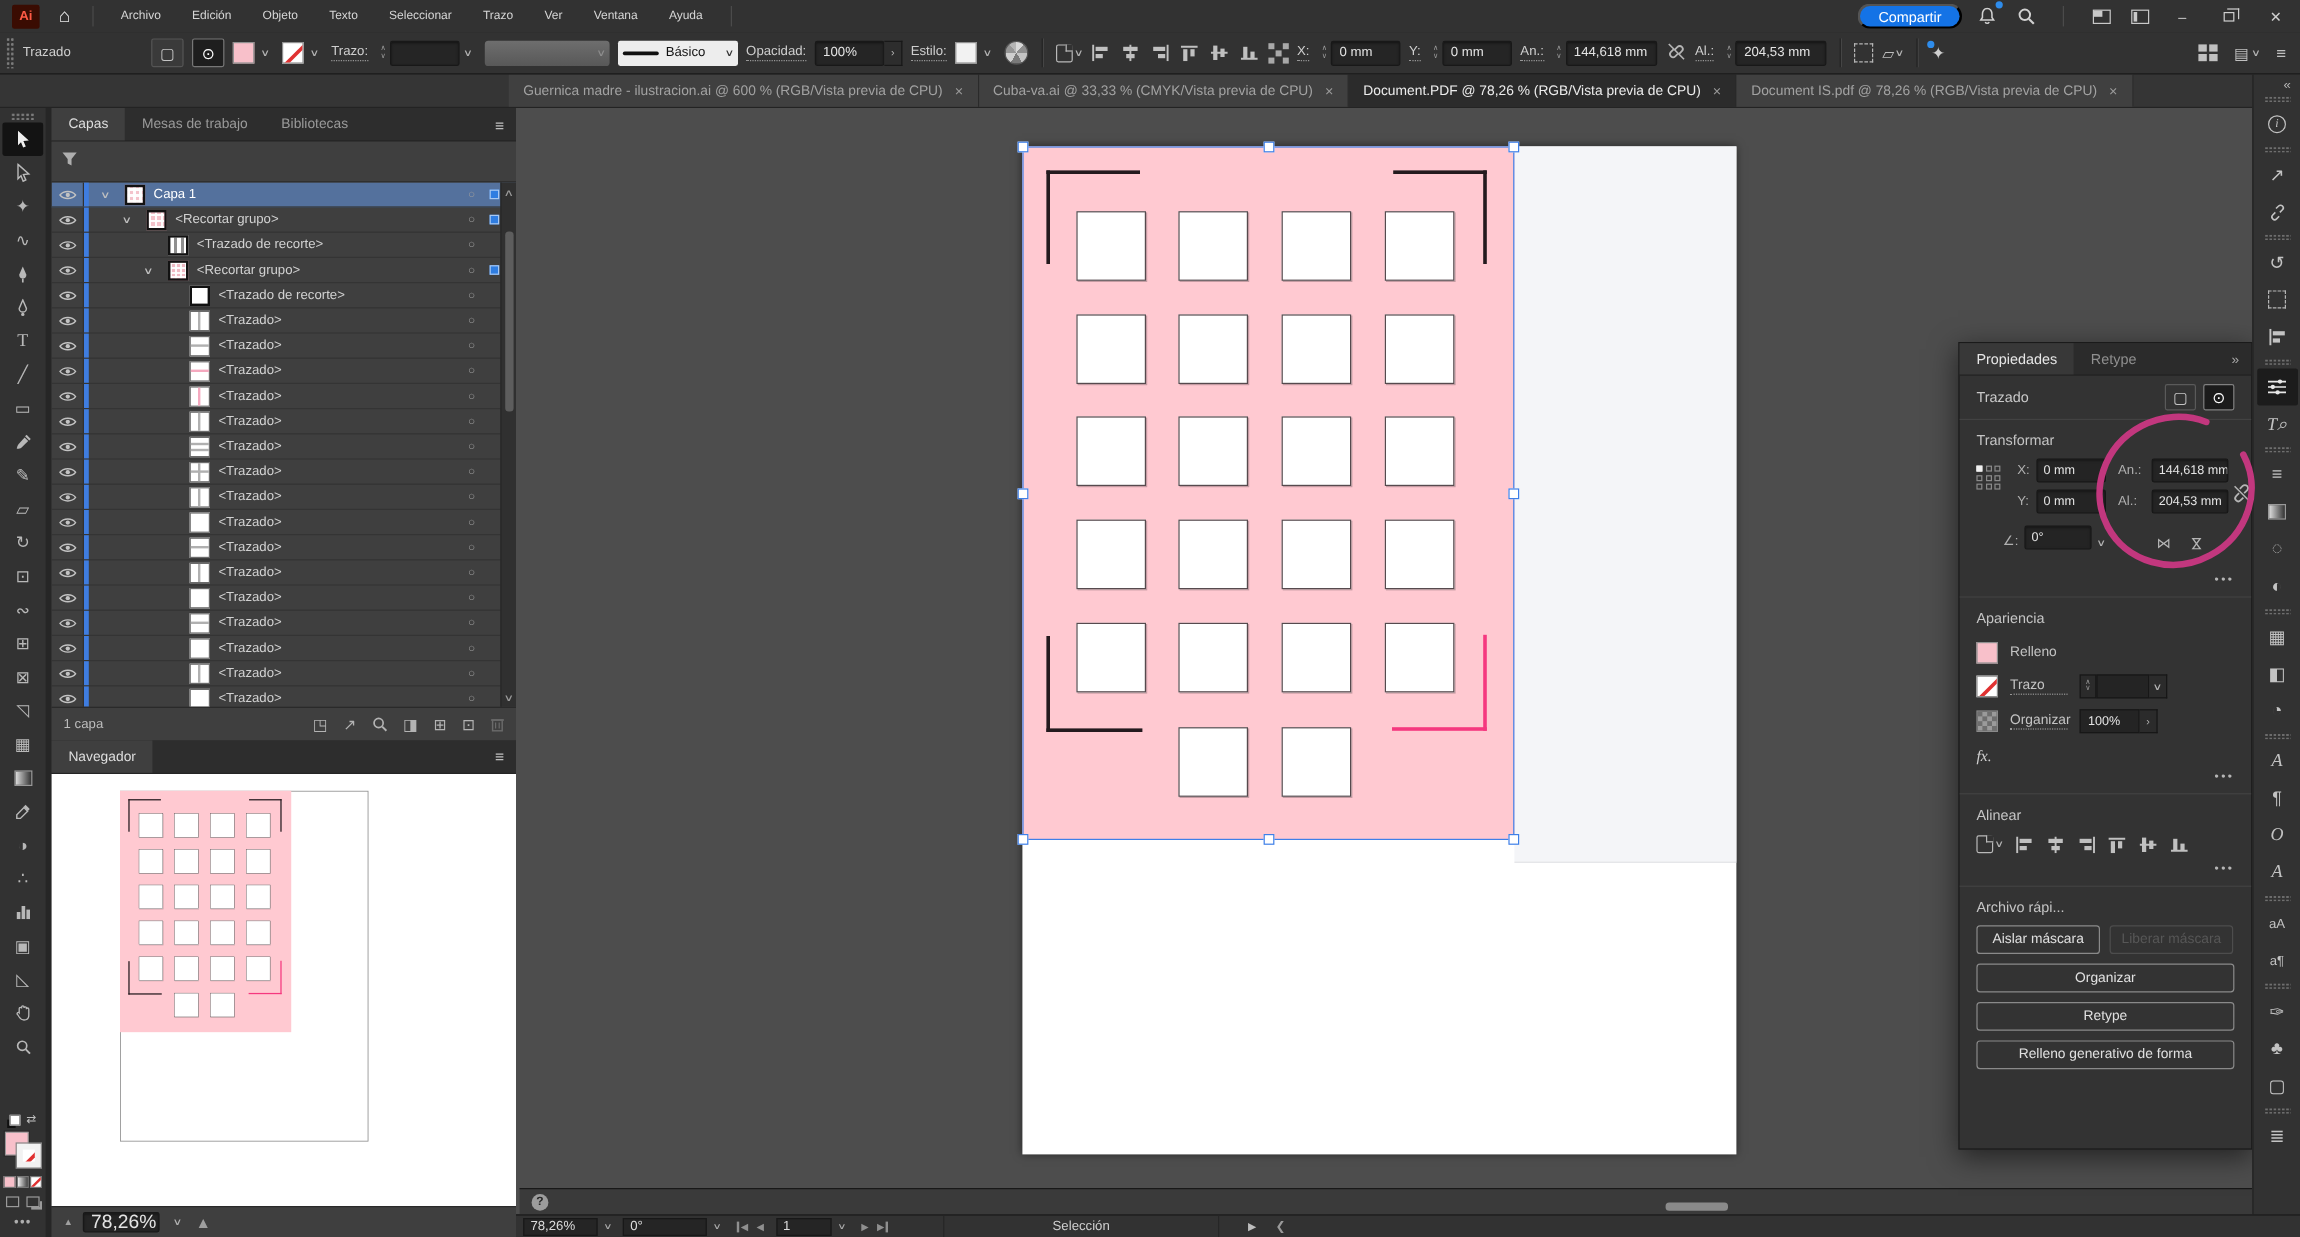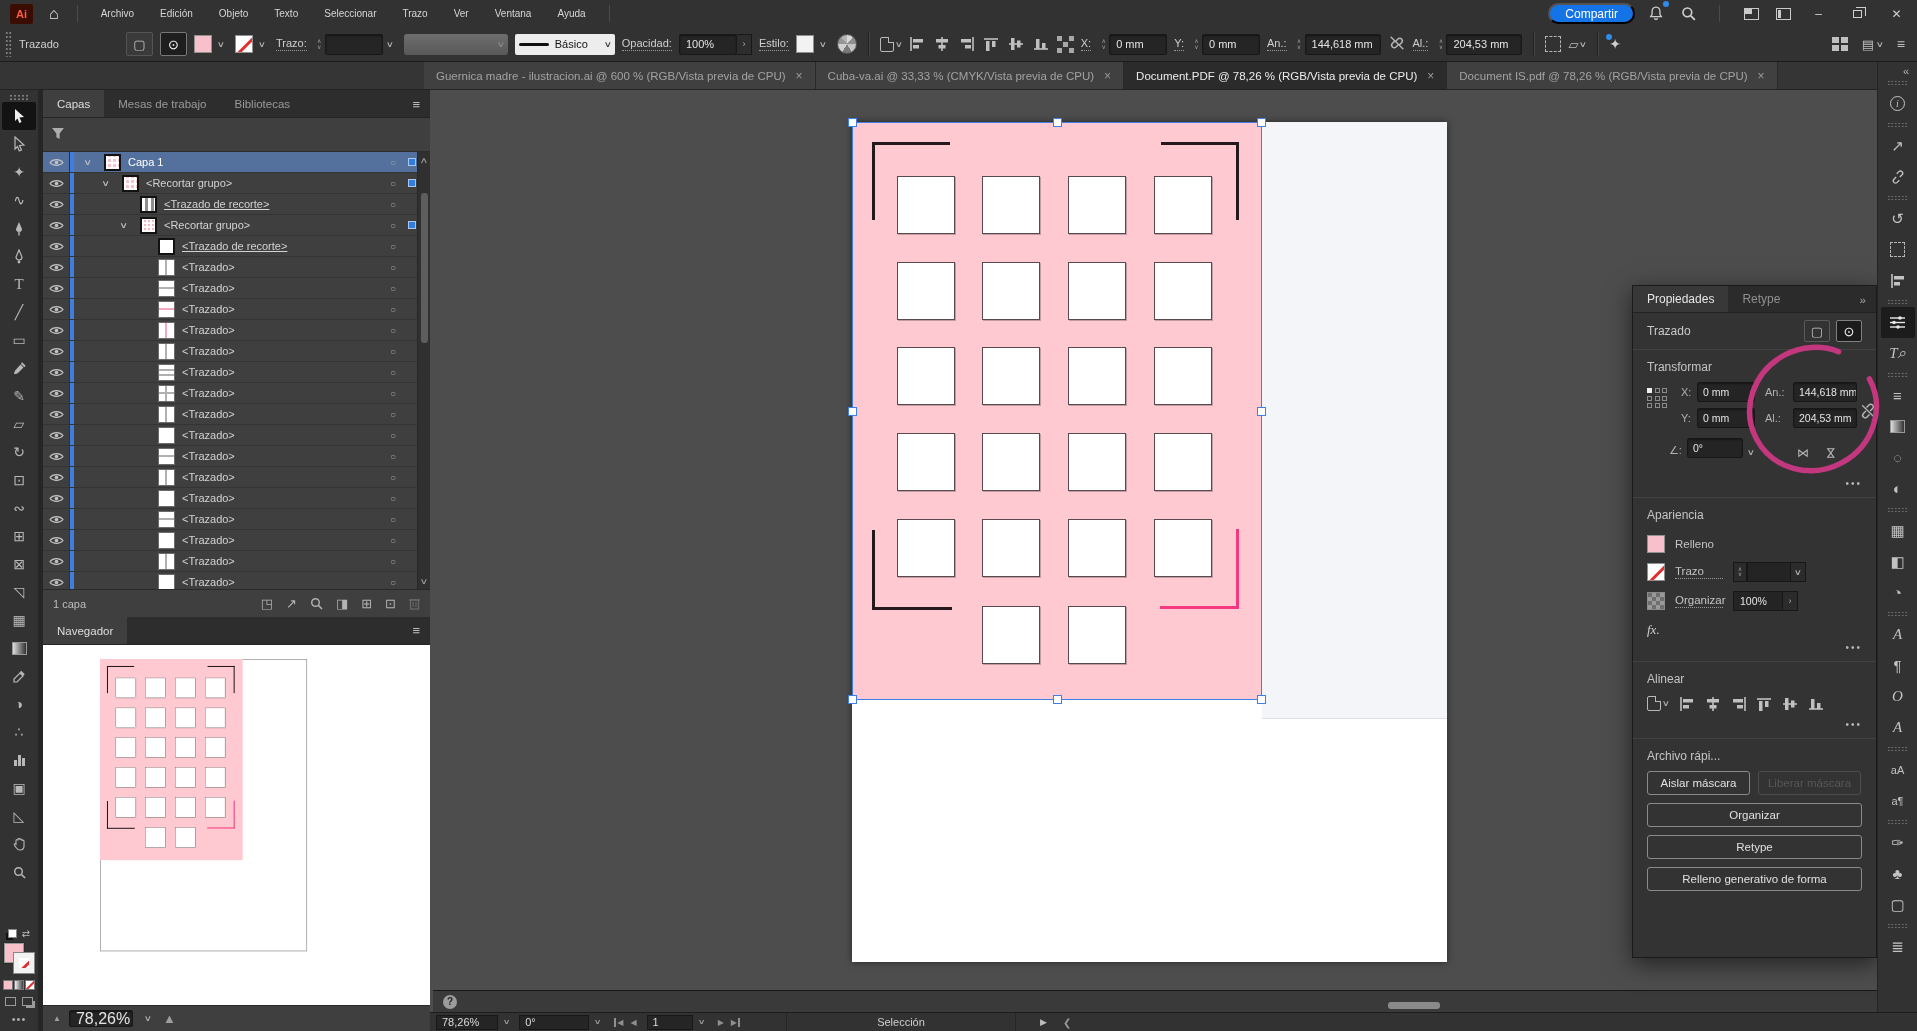--- a/index.html
+++ b/index.html
@@ -124,21 +124,21 @@
 .t-grid{background-color:#f0b9c3;background-image:repeating-linear-gradient(90deg,rgba(255,255,255,.9) 0 1.6px,transparent 1.6px 4px),repeating-linear-gradient(0deg,rgba(255,255,255,.9) 0 1.6px,transparent 1.6px 4px)}
 .t-clipv{background-image:linear-gradient(90deg,transparent 0 3px,#8f8f8f 3px 5.5px,transparent 5.5px 9px,#8f8f8f 9px 11.5px,transparent 11.5px)}
 .t-vgray::after{content:"";position:absolute;left:6px;top:0;bottom:0;width:2px;background:#b0b0b0}
 .t-hgray::after{content:"";position:absolute;top:6px;left:0;right:0;height:2px;background:#b0b0b0}
 .t-hgray2::after{content:"";position:absolute;top:4px;left:0;right:0;height:2px;background:#b0b0b0;box-shadow:0 5px 0 #b0b0b0}
 .t-cross::before{content:"";position:absolute;left:6px;top:0;bottom:0;width:2px;background:#b0b0b0}
 .t-cross::after{content:"";position:absolute;top:6px;left:0;right:0;height:2px;background:#b0b0b0}
 .t-hpink::after{content:"";position:absolute;top:6px;left:0;right:0;height:2px;background:#f5a9bf}
 .t-vpink::after{content:"";position:absolute;left:6px;top:0;bottom:0;width:2px;background:#f5a9bf}
 .lname{color:#d2d2d2;font-size:11px}
-.u .lname{text-decoration:underline}
+.u .lname{}
 .lrow.sel{background:#54719d}
 .lrow.sel .lname{color:#fff}
 .lspacer{flex:1}
 .target{color:#9c9c9c;font-size:10px;width:16px;text-align:center}
 .badge{visibility:hidden;width:8px;height:8px;background:#2f7de1;border:1px solid #a8c8f2;margin-left:7px}
 .badge-on .badge{visibility:visible}
 .lscroll{position:absolute;right:0;top:62px;width:13px;height:437px;background:#303030;border-left:1px solid #262626;display:flex;flex-direction:column;align-items:center}
 .lthumb{width:7px;height:150px;background:#5d5d5d;border-radius:3px;margin-top:28px}
 .sarrow{color:#9a9a9a;font-size:8px;margin-top:4px;transform:scaleX(1.5)}
 .sarrow.dn{position:absolute;bottom:3px}

